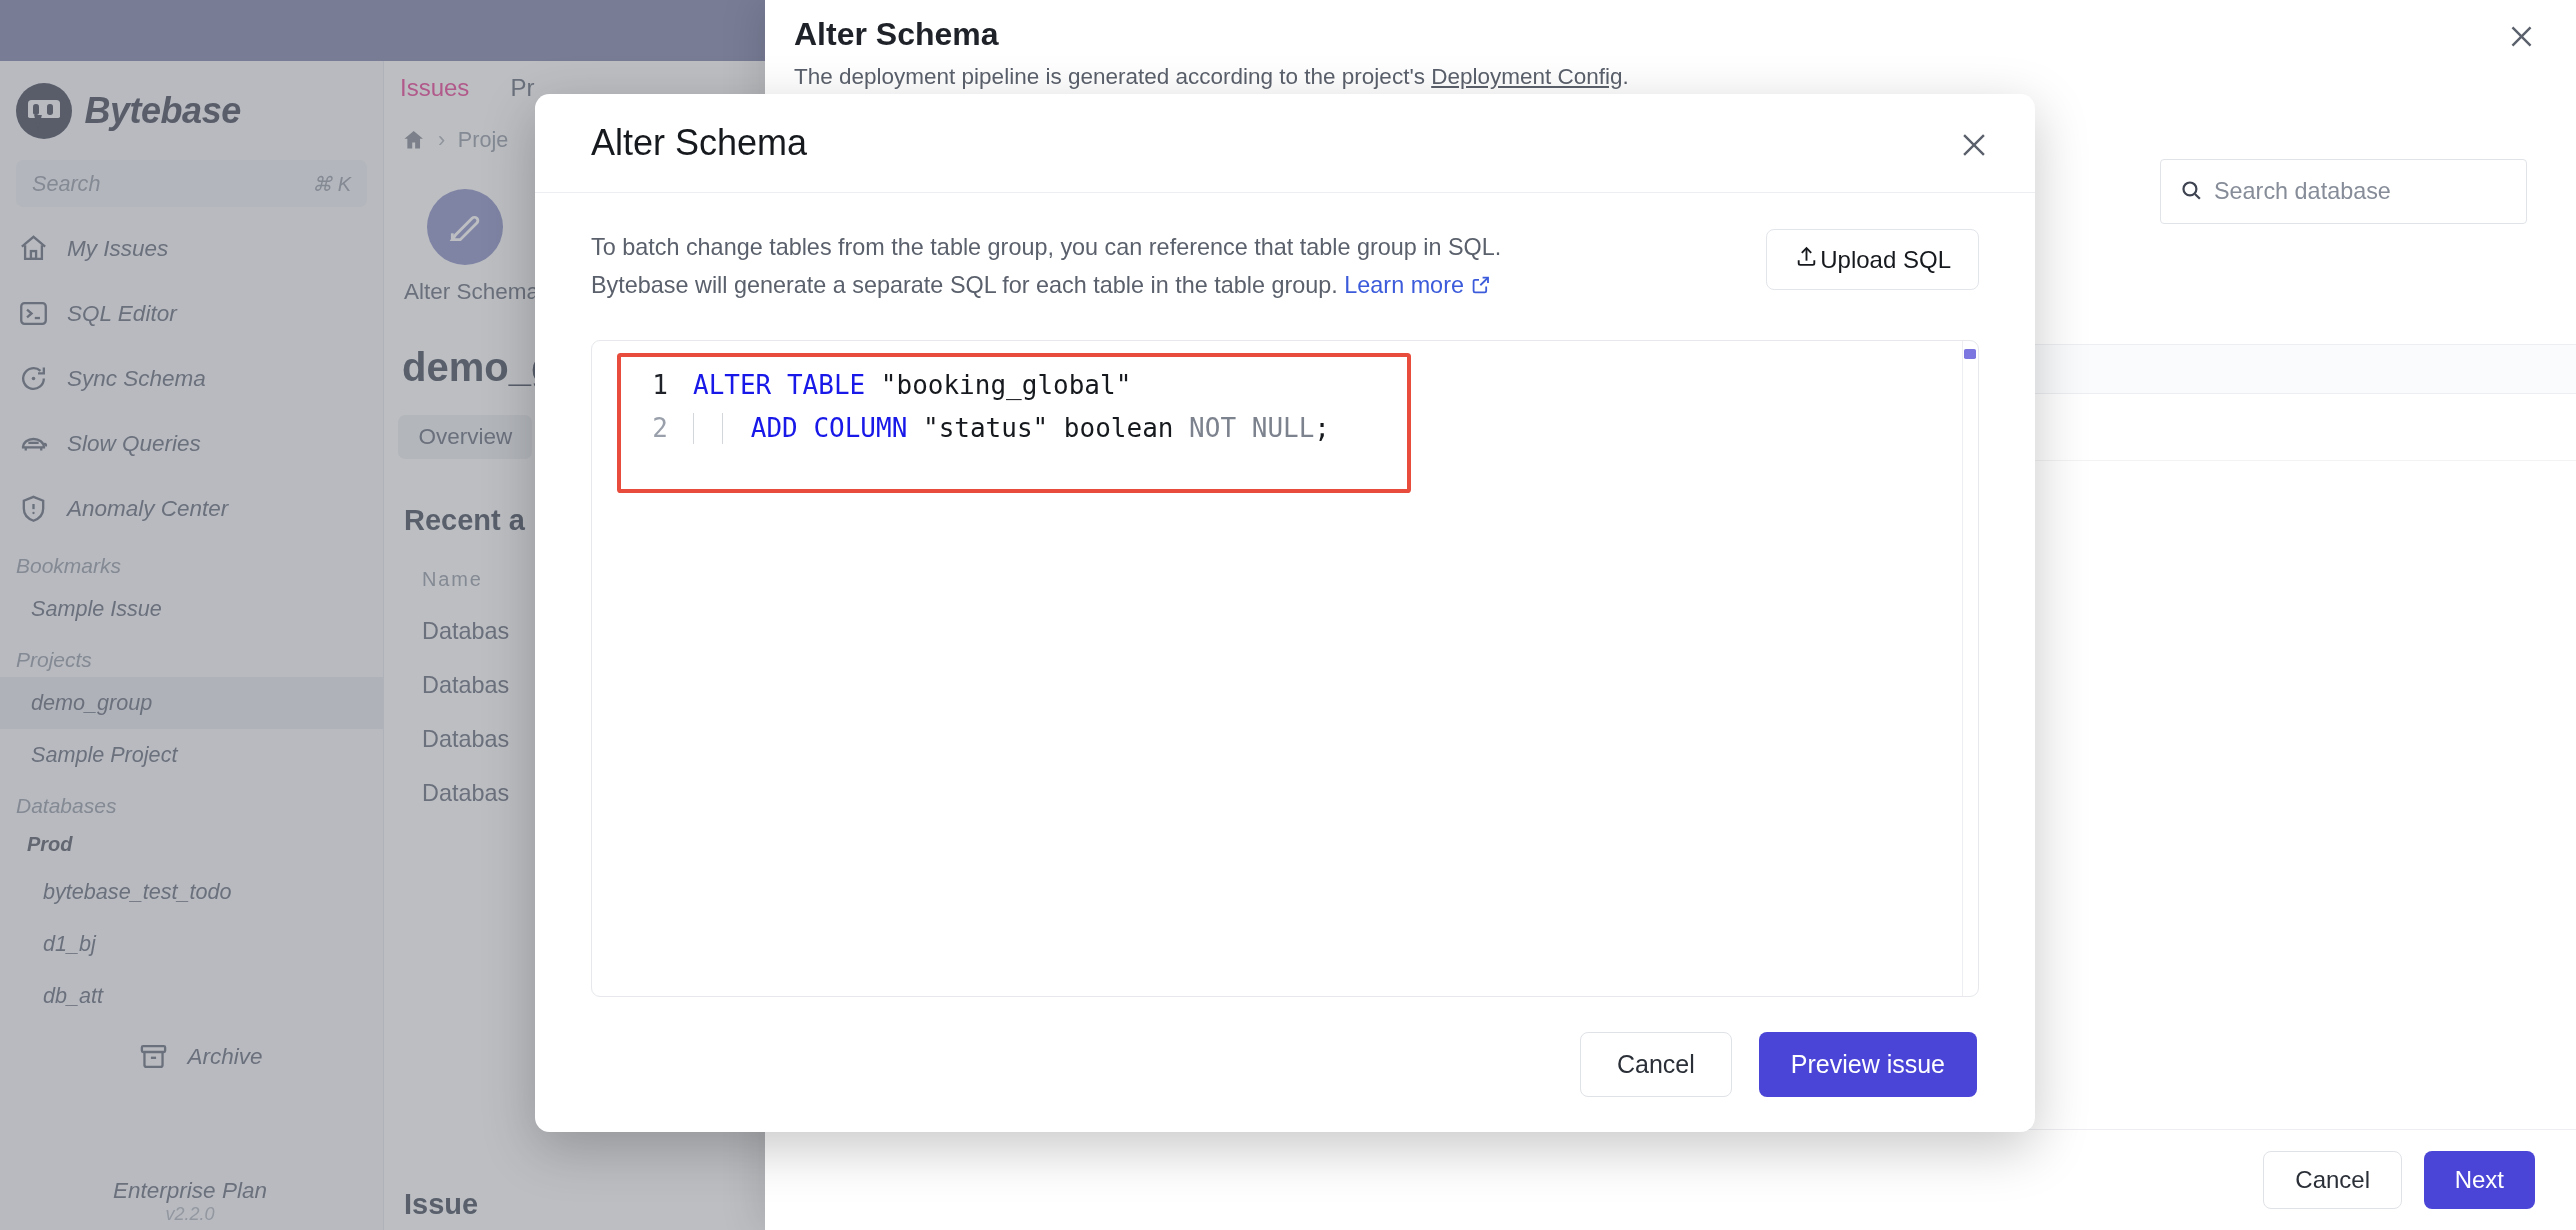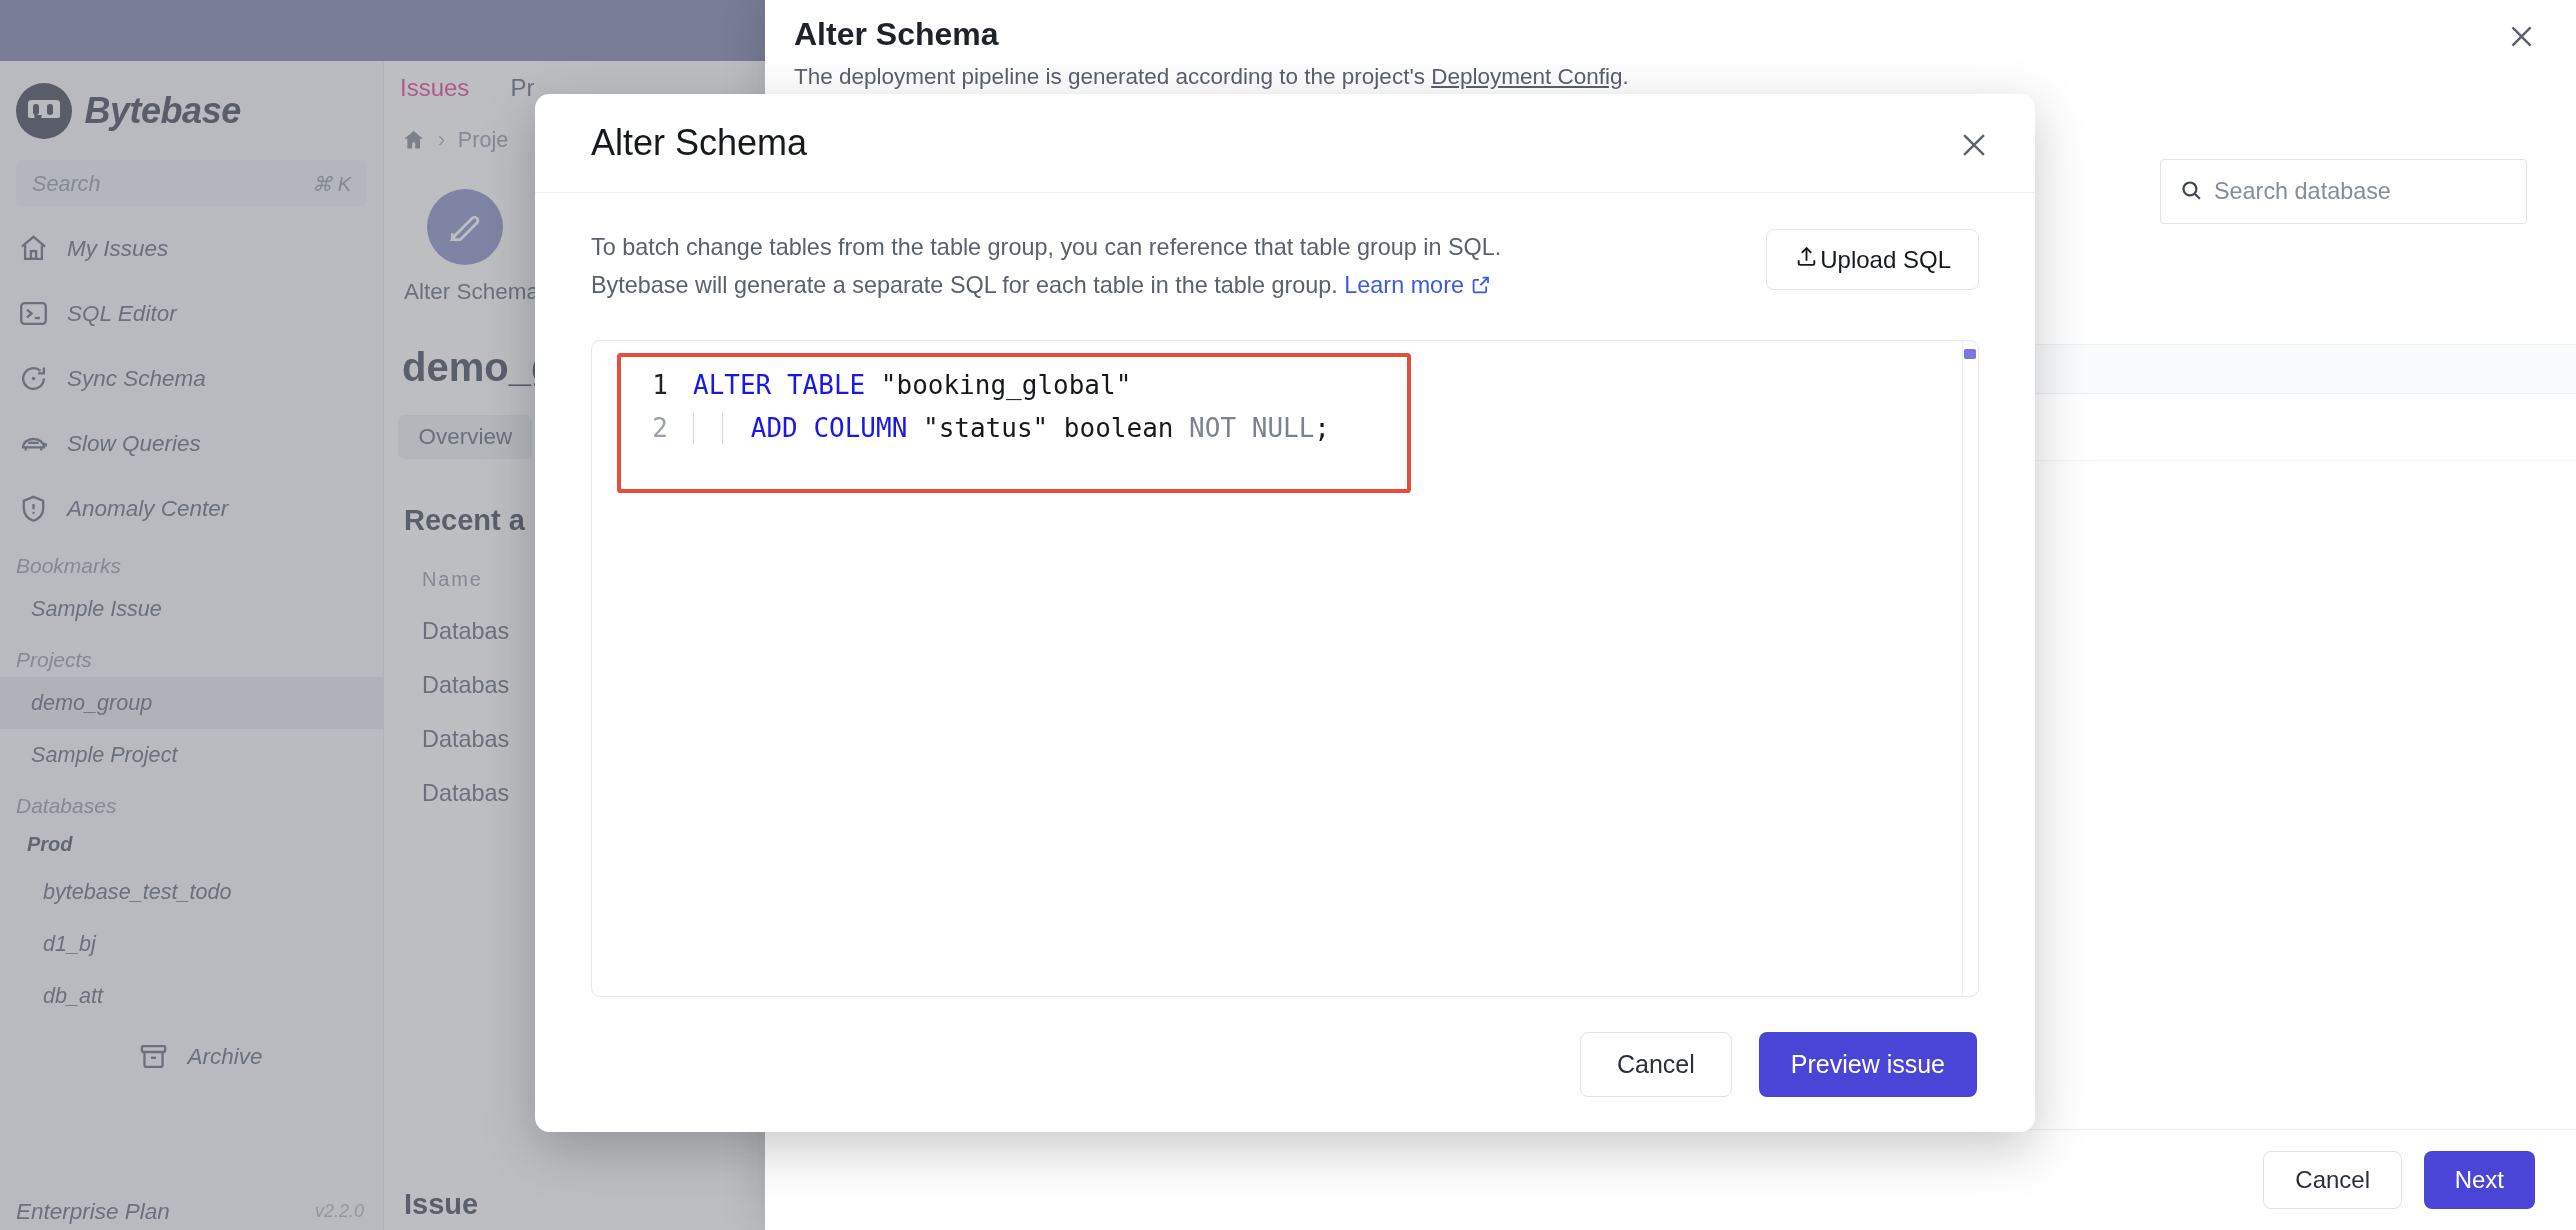--- a/index.html
+++ b/index.html
@@ -88,21 +88,21 @@
     height: 52px; display: flex; align-items: center;
     padding-left: 31px; color: #6b7280; font-size: 21.6px;
   }
   .sub-item.active { background: #e8eaef; }
   .sub-item.bold { font-weight: 700; color: #5b616c; font-size: 20px; padding-left: 27px; height: 43px;}
   .sub-item.indent2 { padding-left: 43px; }
 
   .plan-row {
     position: absolute; left: 0; bottom: 5.4px; width: 384px;
     display: flex; align-items: center; justify-content: space-between;
-    padding: 0 20px 0 16px; color: #6b7280; font-size: 22.5px;
+    padding: 0 20px 0 16px; color: #6b7280; font-size: 22.5px; flex-direction: column;
   }
   .plan-row .ver { color: #b4b9c2; font-size: 18px; }
 
   
   .main-area { position: absolute; left: 384px; top: 61px; right: 0; bottom: 0; background: #fff; }
   .crumbs { display: flex; align-items: center; gap: 12.6px; padding: 25px 0 0 18px; color: #9aa0ab; font-size: 21.6px; }
   .crumbs .home { width: 23.4px; height: 23.4px; }
   .avatar-big {
     margin: 36px 0 0 43px; width: 76px; height: 76px; border-radius: 50%;
     background: #9196c9; display: flex; align-items: center; justify-content: center;

